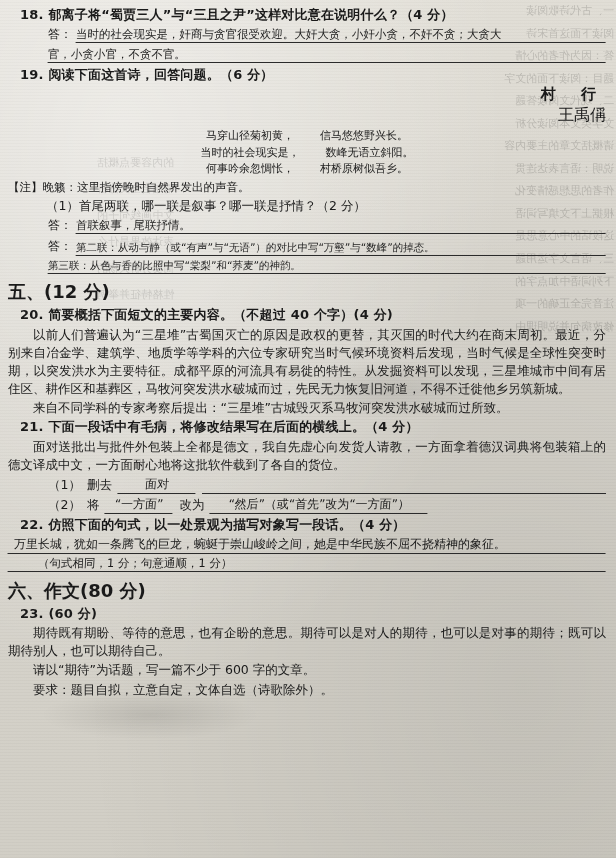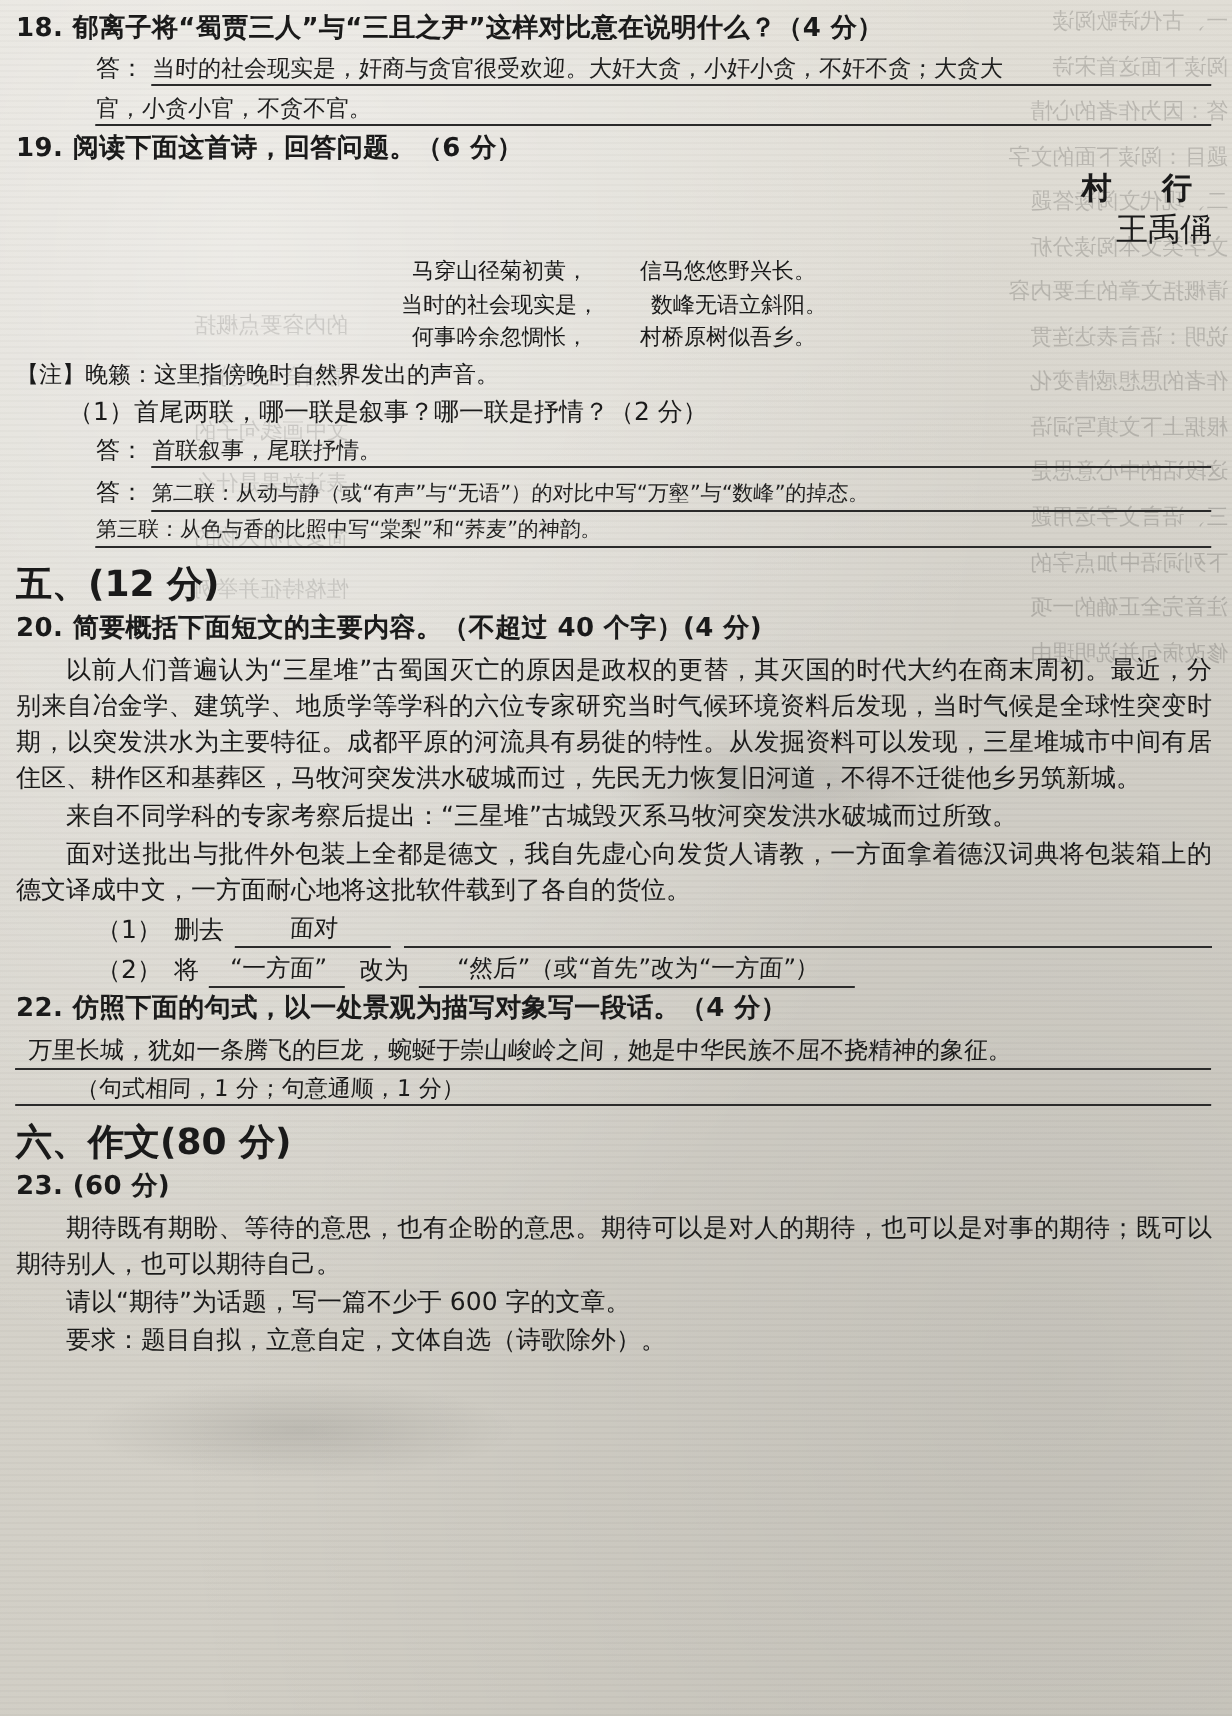--- a/index.html
+++ b/index.html
@@ -16,21 +16,21 @@
     position:absolute;inset:0;
     background:
       repeating-linear-gradient(0deg, rgba(0,0,0,0.018) 0px, rgba(0,0,0,0.018) 1px, rgba(255,255,255,0.02) 1px, rgba(255,255,255,0.02) 3px),
       radial-gradient(ellipse at 20% 15%, rgba(255,255,255,0.45), rgba(0,0,0,0) 55%),
       radial-gradient(ellipse at 85% 80%, rgba(0,0,0,0.07), rgba(0,0,0,0) 60%),
       linear-gradient(170deg,#e3e0d8 0%, #d7d4cc 45%, #cfccc3 100%);
     pointer-events:none;
   }
   .sheet{position:absolute;inset:0;padding:6px 10px 0 8px;box-sizing:border-box;}
 
-  .q{margin:0 0 2px 0;line-height:1.35;font-size:12.5px;}
+  .q{margin:0 0 2px 12px;line-height:1.35;font-size:12.5px;}
   .qhead{font-weight:bold;font-size:13px;letter-spacing:0.2px;}
   .indent{padding-left:26px;}
 
   
   .ansrow{display:flex;align-items:flex-end;gap:4px;padding-left:40px;margin:1px 0 3px 0;}
   .anslabel{font-size:12px;flex:0 0 auto;padding-bottom:1px;}
   .ansline{
     flex:1 1 auto;border-bottom:1px solid #2b2b2b;
     font-size:11.5px;line-height:1.25;
     font-family:"DejaVu Sans","Liberation Sans",sans-serif;
@@ -177,20 +177,24 @@
 
   <div class="sec">五、(12 分)</div>
 
   <div class="q qhead">
     <span>20.</span>
     <span>简要概括下面短文的主要内容。（不超过 40 个字）(4 分)</span>
   </div>
   <div class="para">以前人们普遍认为“三星堆”古蜀国灭亡的原因是政权的更替，其灭国的时代大约在商末周初。最近，分别来自冶金学、建筑学、地质学等学科的六位专家研究当时气候环境资料后发现，当时气候是全球性突变时期，以突发洪水为主要特征。成都平原的河流具有易徙的特性。从发掘资料可以发现，三星堆城市中间有居住区、耕作区和基葬区，马牧河突发洪水破城而过，先民无力恢复旧河道，不得不迁徙他乡另筑新城。</div>
   <div class="para">来自不同学科的专家考察后提出：“三星堆”古城毁灭系马牧河突发洪水破城而过所致。</div>
 
+  <div class="q qhead">
+    <span>21.</span>
+    <span>下面一段话中有毛病，将修改结果写在后面的横线上。（4 分）</span>
+  </div>
   <div class="para">面对送批出与批件外包装上全都是德文，我自先虚心向发货人请教，一方面拿着德汉词典将包装箱上的德文译成中文，一方面耐心地将这批软件载到了各自的货位。</div>
 
   <div class="fillrow">
     <span>（1）</span>
     <span>删去</span>
     <span class="uline hand" style="min-width:70px">面对</span>
     <span class="blankline"></span>
   </div>
 
   <div class="fillrow">

